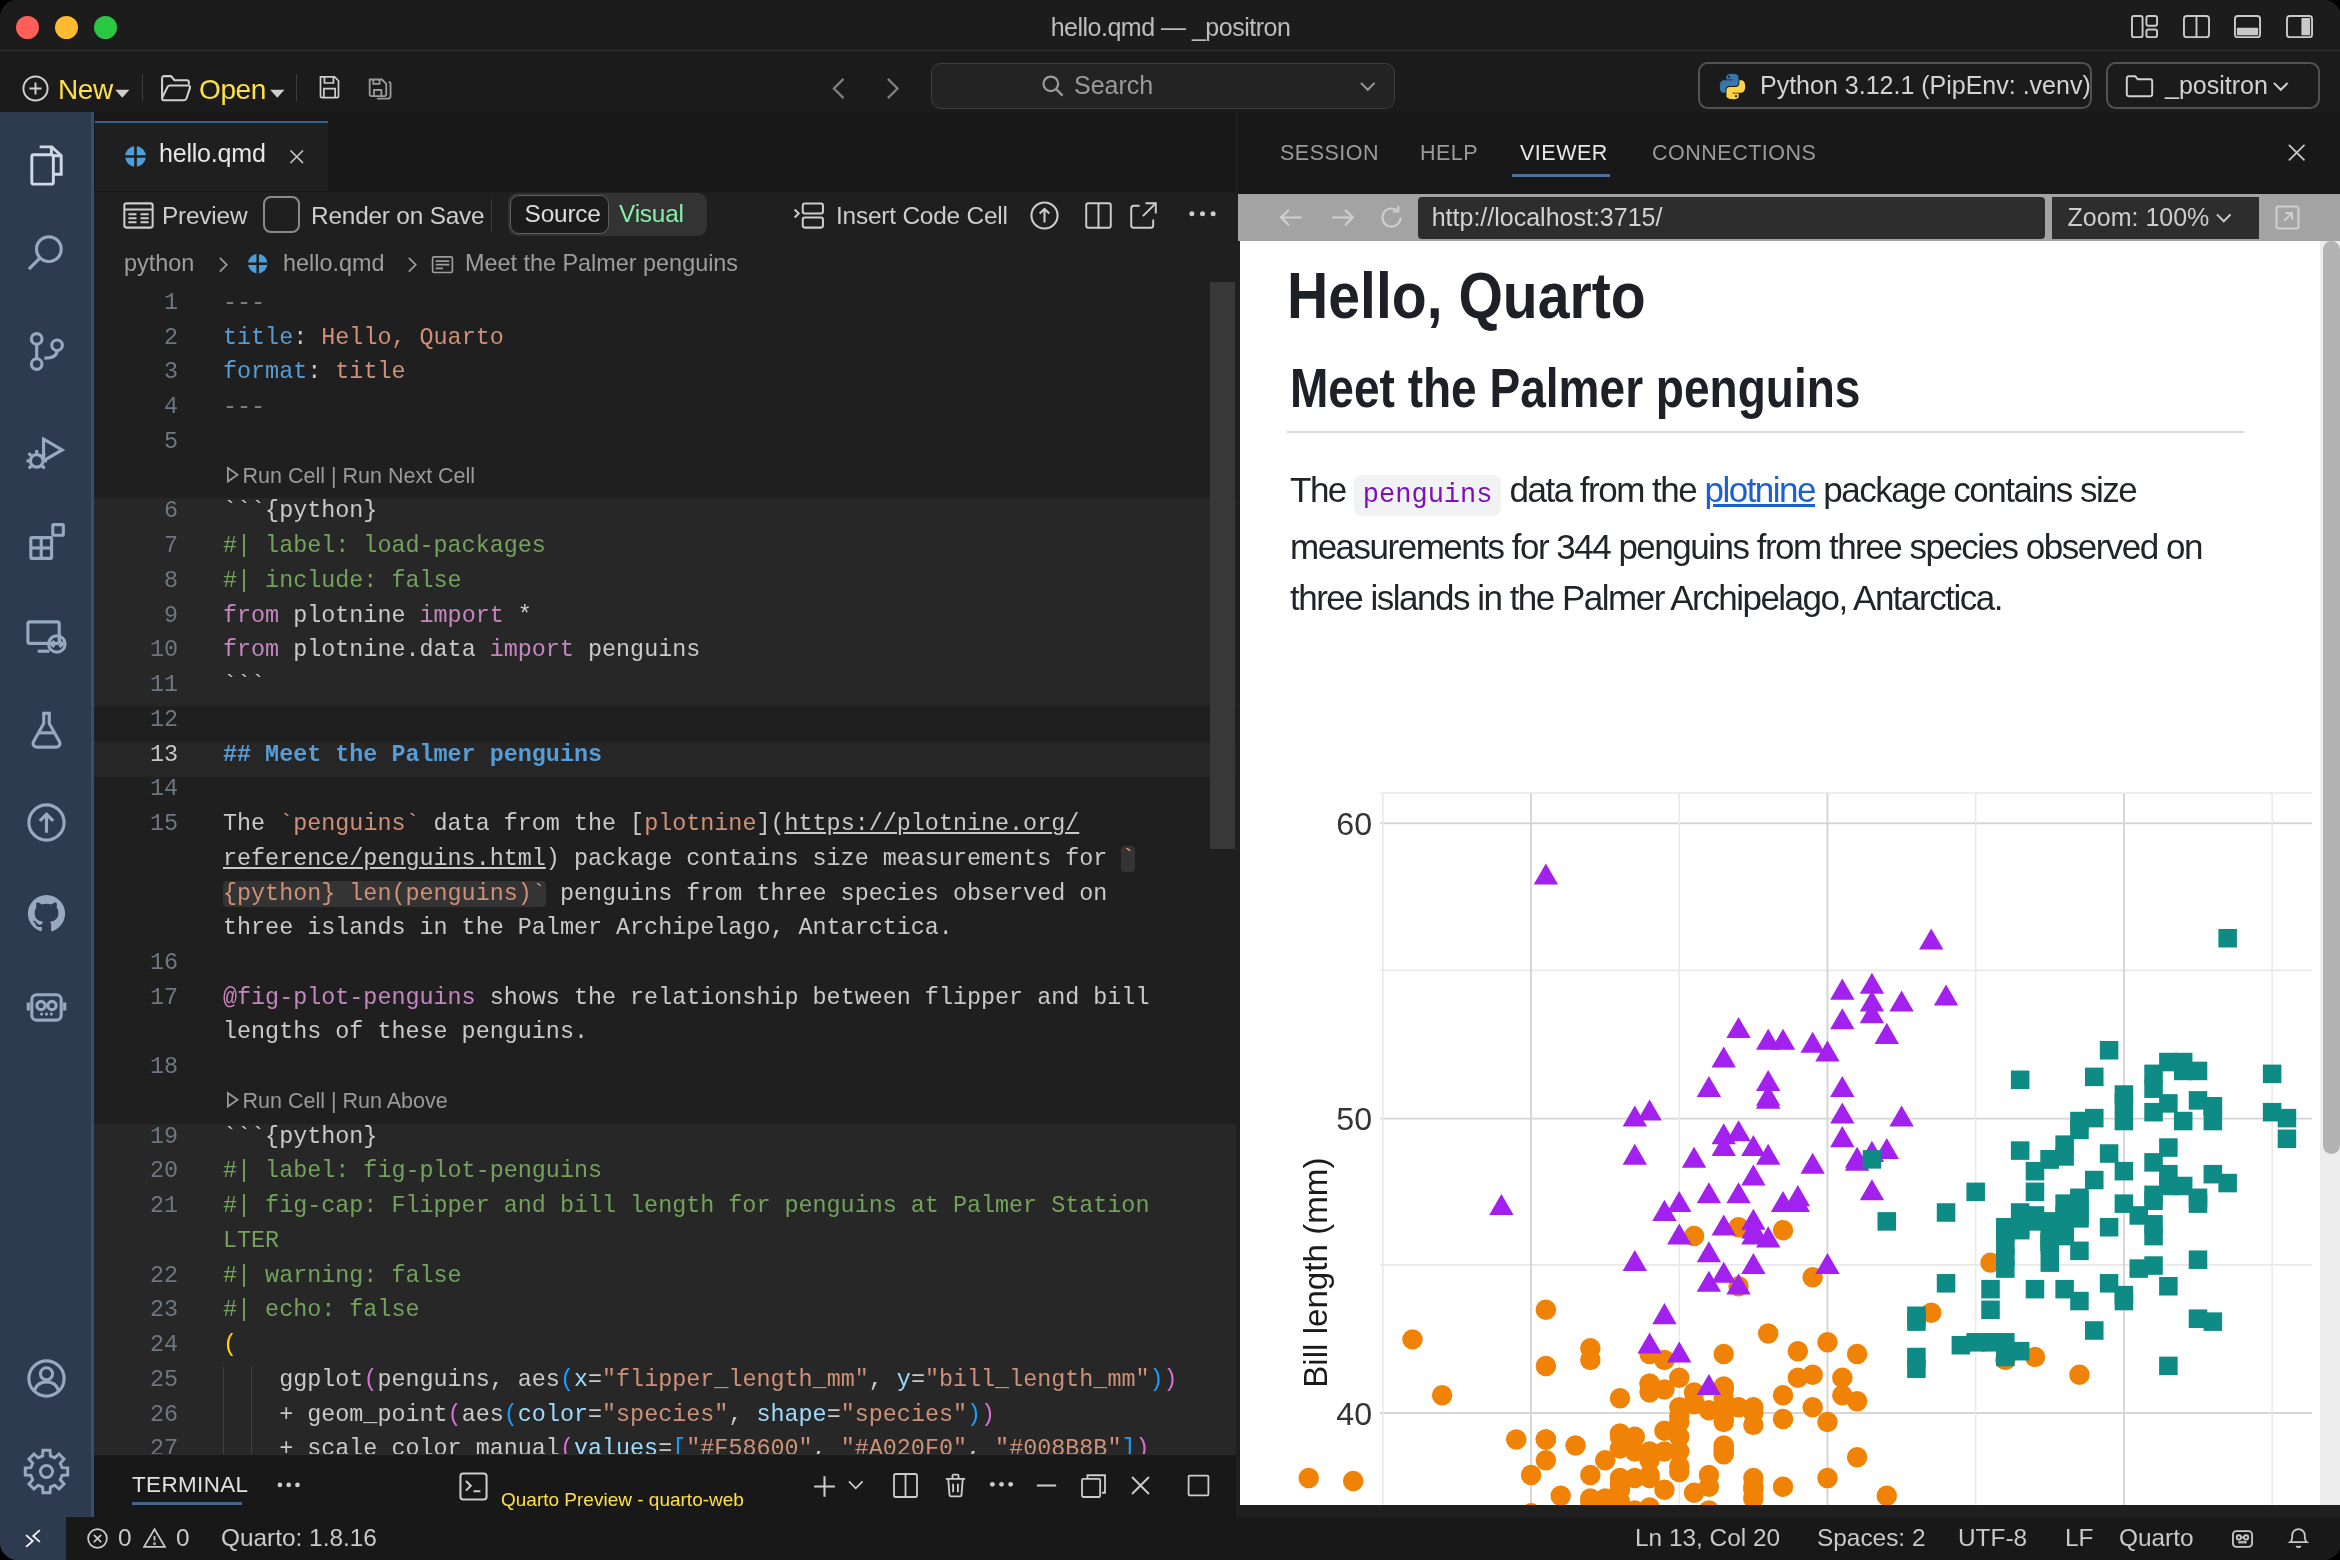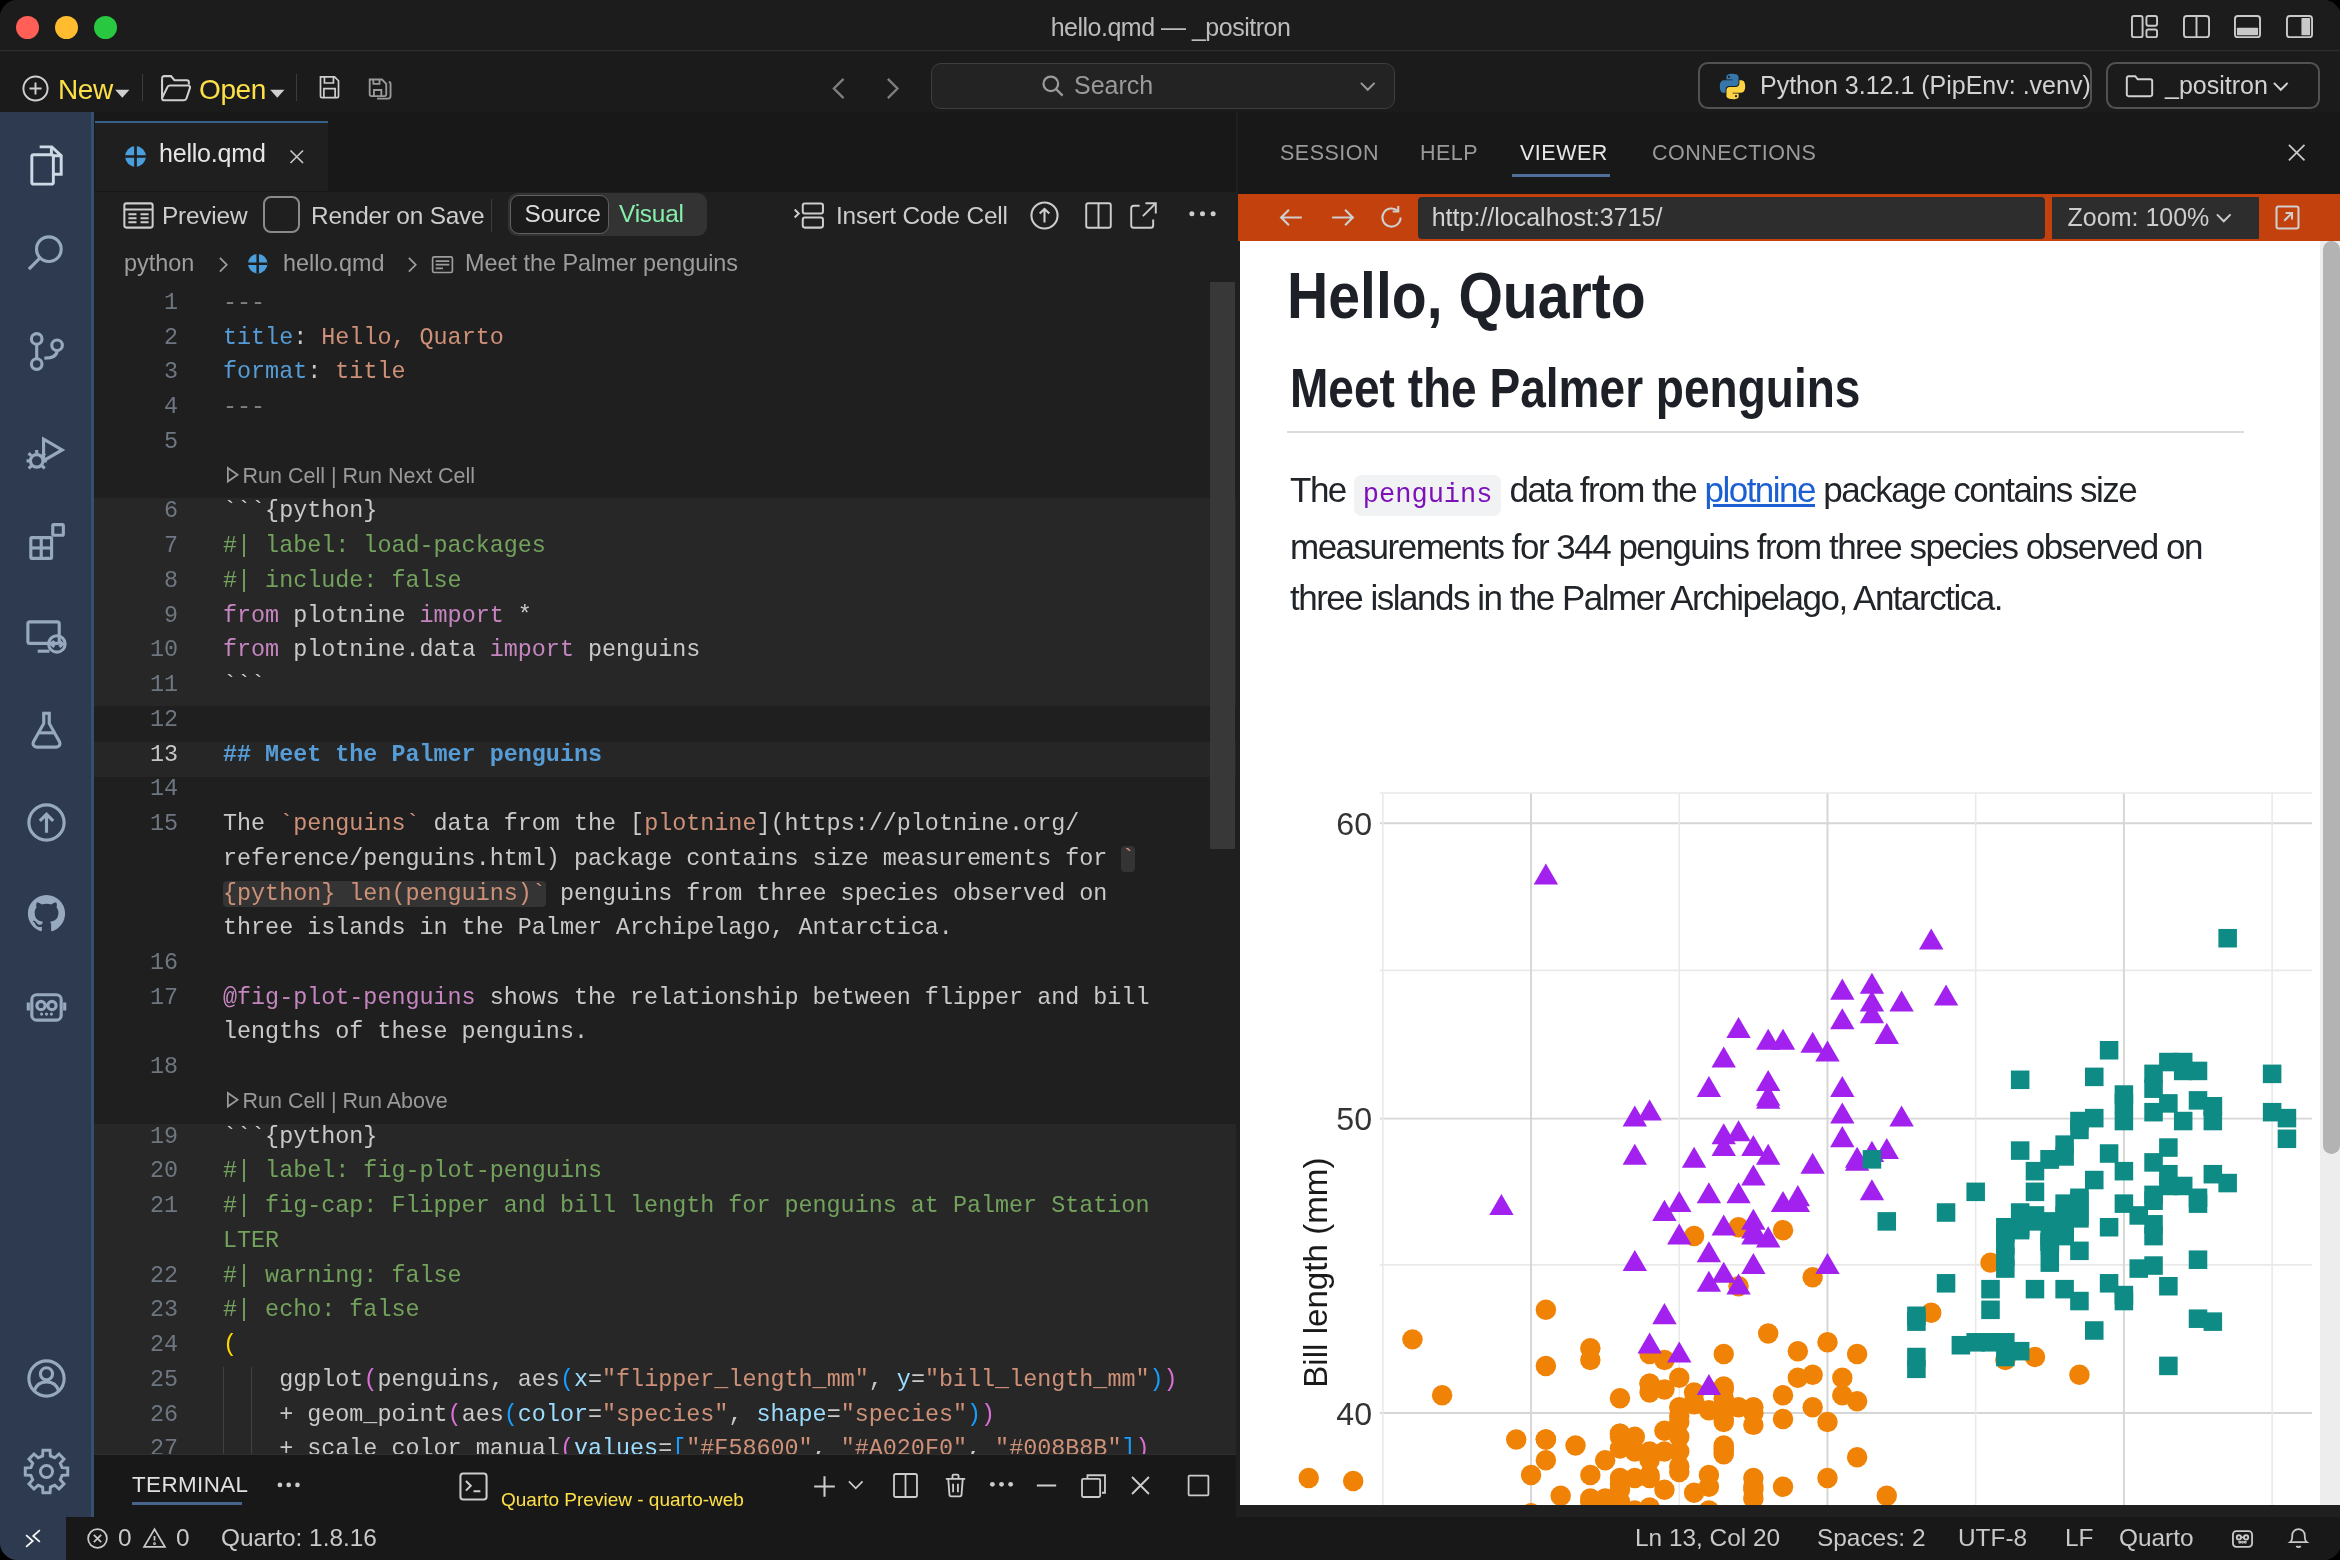--- a/index.html
+++ b/index.html
@@ -31,29 +31,29 @@
 #breadcrumb{position:absolute;left:94px;top:239px;width:1142px;height:50px;background:#1f1f1f;color:#9d9d9d;font-size:23.4px}
 
 #codearea{position:absolute;left:94px;top:290px;width:1142px;height:1165px;background:#1f1f1f;overflow:hidden}
 .cellbg{position:absolute;left:0;width:1142px;background:#272727}
 .row{position:absolute;left:0;width:1142px;height:35px;font-family:"Liberation Mono",monospace;font-size:23.4px;white-space:pre}
 .ln{position:absolute;left:0;top:0;width:84px;text-align:right;color:#6e7681}
 .ct{position:absolute;left:129px;top:0}
 .lens{font-family:"Liberation Sans",sans-serif;font-size:21.5px;color:#9a9a9a}
 .cm{color:#c9c9c9}.bl{color:#569cd6}.or{color:#ce9178}.gr{color:#72a25c}.mg{color:#c586c0}.lb{color:#9cdcfe}.gy{color:#808080}
 .gold{color:#ffd700}.pk{color:#da70d6}.bb{color:#179fff}
-.ul{}
+.ul{text-decoration:underline}
 .icbg{background:#343434;border-radius:3.9px}
 #edscroll{position:absolute;left:1210px;top:282px;width:25px;height:567px;background:#383838}
 
 #termbar{position:absolute;left:94px;top:1454px;width:1142px;height:63px;background:#181818;border-top:1px solid #2c2c2c;color:#cccccc}
 
 #viewhead{position:absolute;left:1238px;top:112px;width:1103px;height:82px;background:#181818;color:#9a9a9a}
 .vtab{position:absolute;top:29px;font-size:21.5px;letter-spacing:0.5px}
-#urlrow{position:absolute;left:1238px;top:194px;width:1103px;height:47px;background:#c2410c}
+#urlrow{position:absolute;left:1238px;top:194px;width:1103px;height:47px;background:#a3a3a3}
 #urlbox{position:absolute;left:180px;top:2.9px;width:627px;height:42px;background:#2d2d2d;border-radius:3.9px;color:#d2d2d2;font-size:25px}
 #zoombox{position:absolute;left:814px;top:2.9px;width:207px;height:42px;background:#2d2d2d;color:#cdcdcd;font-size:25px}
 
 #whitearea{position:absolute;left:1240px;top:241px;width:1101px;height:1264px;background:#ffffff;overflow:hidden}
 #vscrolltrack{position:absolute;left:1080px;top:0;width:21.5px;height:1264px;background:#ededed}
 #vscrollthumb{position:absolute;left:1083px;top:0;width:16.6px;height:913px;background:#b3b3b3;border-radius:8.8px}
 #h1t{position:absolute;left:47px;top:16.6px;font-size:65px;font-weight:700;color:#1d2127;transform:scaleX(0.879);transform-origin:left top;white-space:nowrap}
 #h2t{position:absolute;left:50px;top:115px;font-size:55px;font-weight:700;color:#1d2127;transform:scaleX(0.837);transform-origin:left top;white-space:nowrap}
 #h2line{position:absolute;left:47px;top:190px;width:957px;height:2px;background:#dadcdf}
 .para{position:absolute;left:50px;font-size:35px;line-height:51px;letter-spacing:-1.5px;color:#212529;white-space:nowrap}

